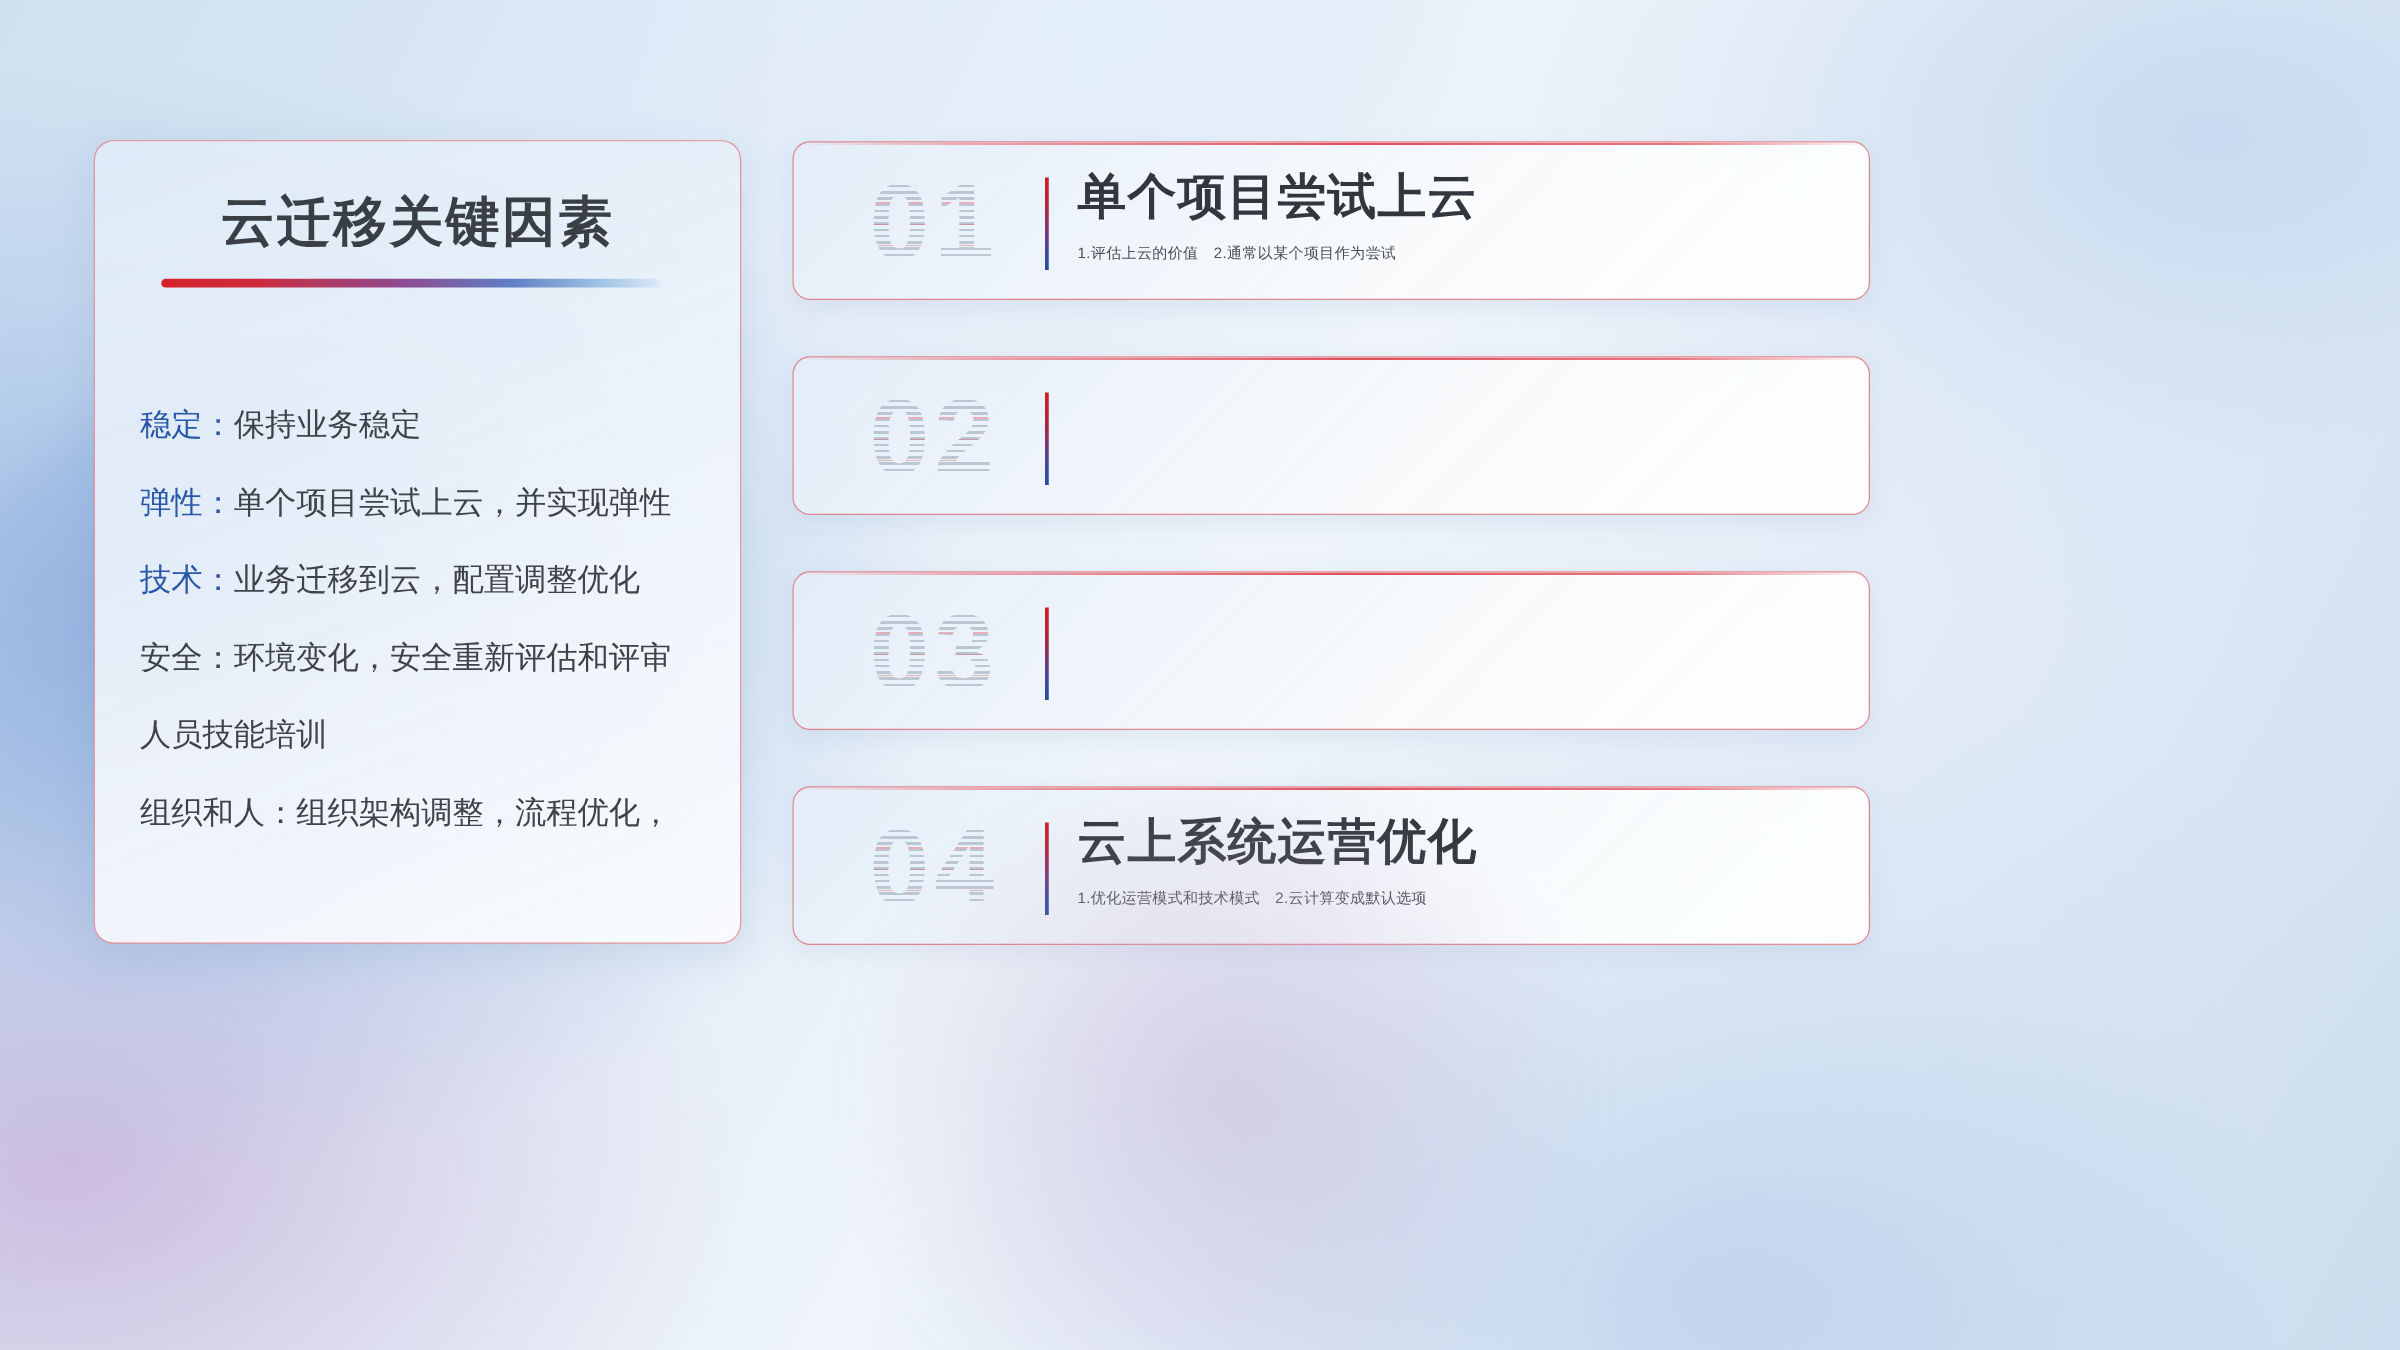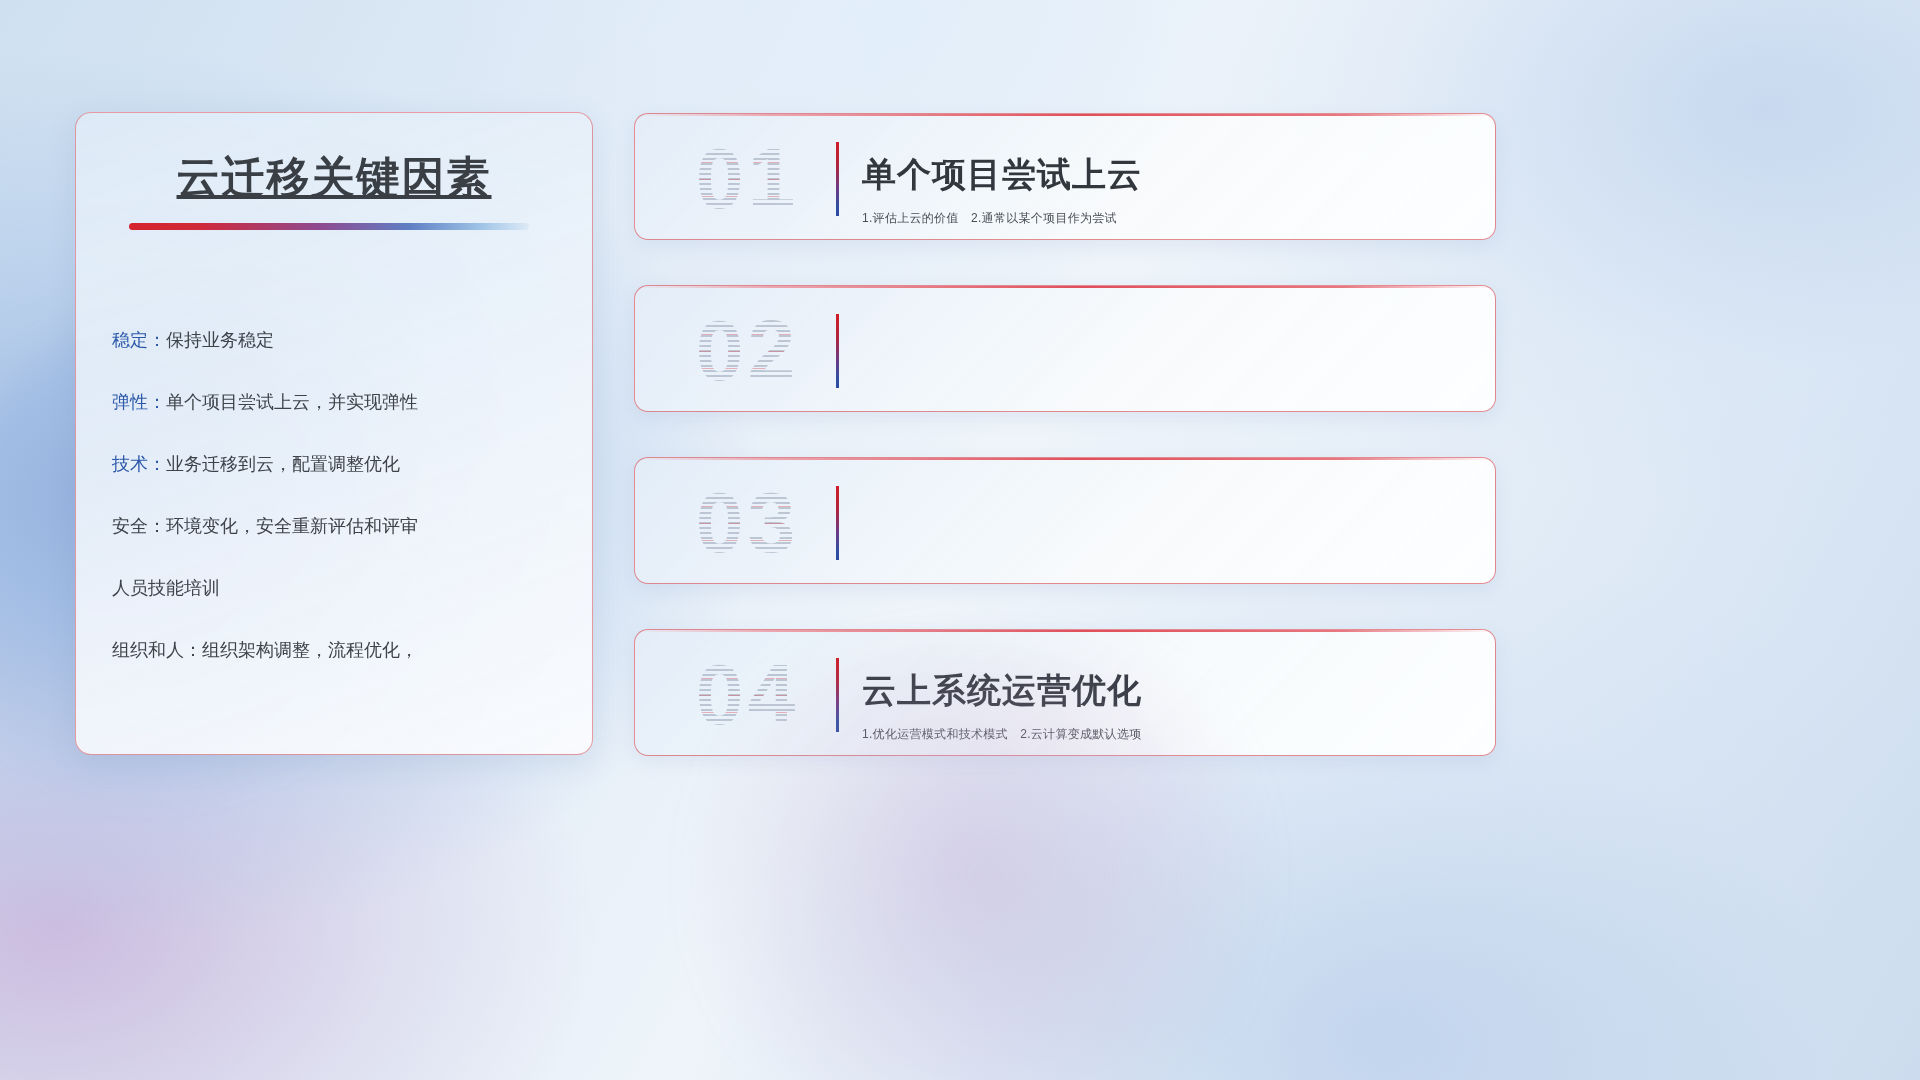--- a/index.html
+++ b/index.html
@@ -65,39 +65,38 @@
   }
   .panel-title {
     position: absolute;
     left: 0; right: 0;
     top: 36px;
     text-align: center;
     font-size: 43px;
     font-weight: bold;
     letter-spacing: 2px;
     color: #3a3f46;
-    text-decoration: underline;
   }
   .title-rule {
     position: absolute;
     left: 53px;
     top: 110px;
     width: 400px;
     height: 7px;
     border-radius: 4px;
     background: linear-gradient(90deg, #d5222c 0%, #cf2a3a 18%, #8e4a91 48%, #5f7fc4 70%, #9fc4e6 88%, rgba(190,215,238,0.25) 100%);
   }
   .factor-list {
     position: absolute;
     left: 36px;
     right: 24px;
     top: 196px;
   }
   .factor-row {
-    font-size: 18px;
+    font-size: 25px;
     line-height: 62px;
     color: #3e434a;
     white-space: nowrap;
   }
   .factor-key { color: #2a57a8; }
   .factor-key.plain { color: #3e434a; }
 
   
   .cards {
     position: absolute;
@@ -175,26 +174,25 @@
     height: 74px;
     background: linear-gradient(180deg, #cf1d28 0%, #b0243c 32%, #6d3a86 62%, #2e4fa0 88%, #2a4aa0 100%);
   }
   .card-body {
     position: absolute;
     left: 227px;
     right: 22px;
     top: 24px;
   }
   .card-title {
-    font-size: 34px;
+    font-size: 39px;
     font-weight: bold;
     color: #32373e;
     letter-spacing: 1px;
     line-height: 40px;
-    margin-top: 16px;
   }
   .card-sub {
     margin-top: 11px;
     font-size: 12px;
     color: #4a4f57;
     line-height: 26px;
     letter-spacing: 0.3px;
   }
 </style>
 </head>

